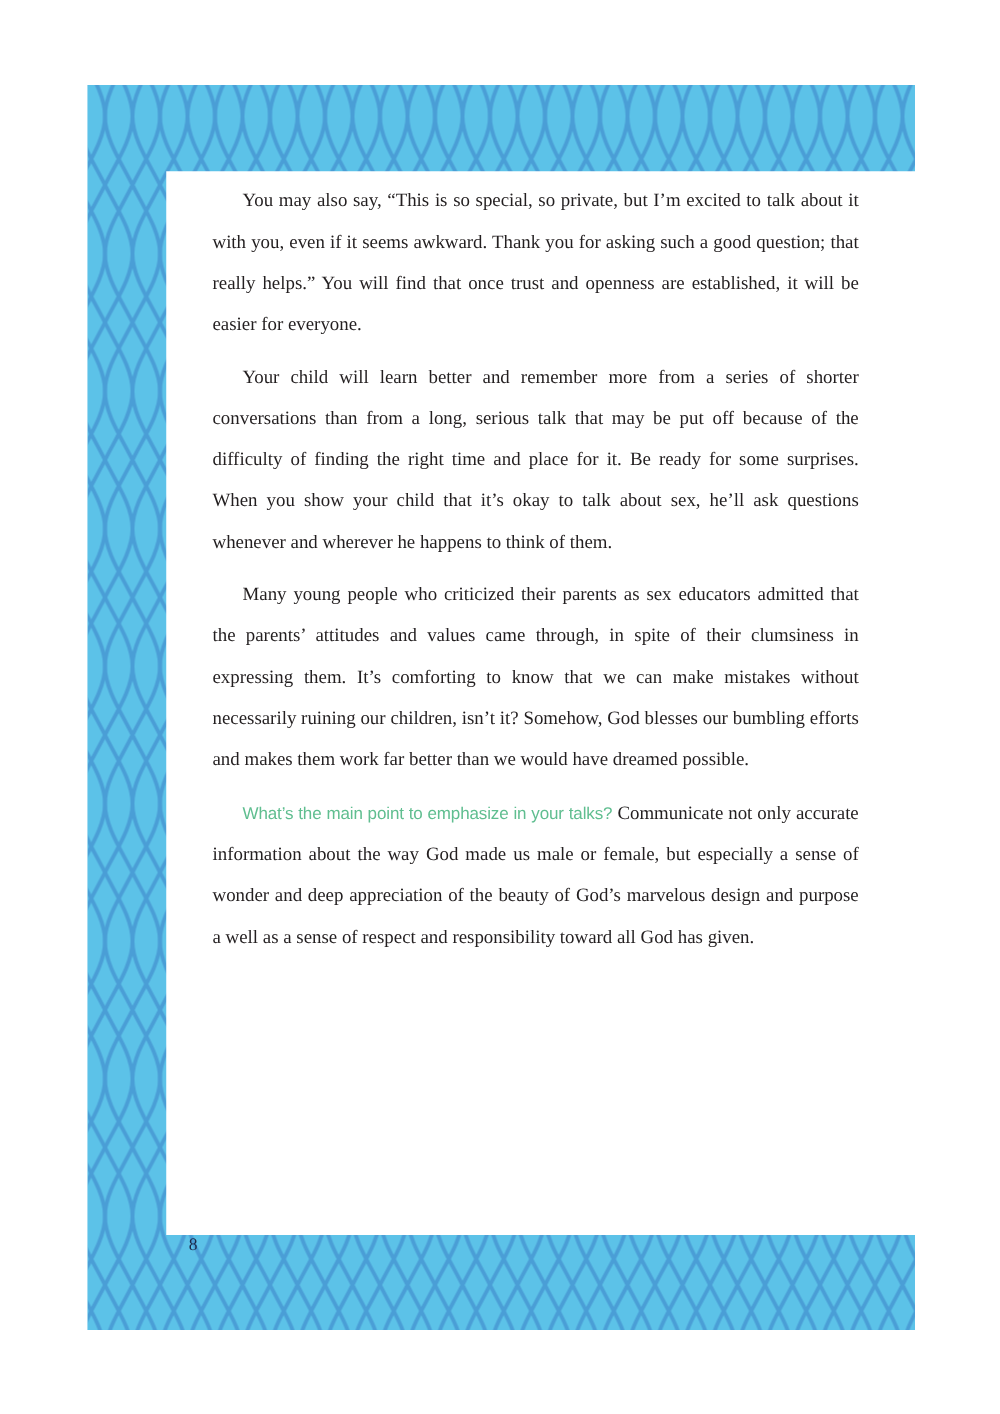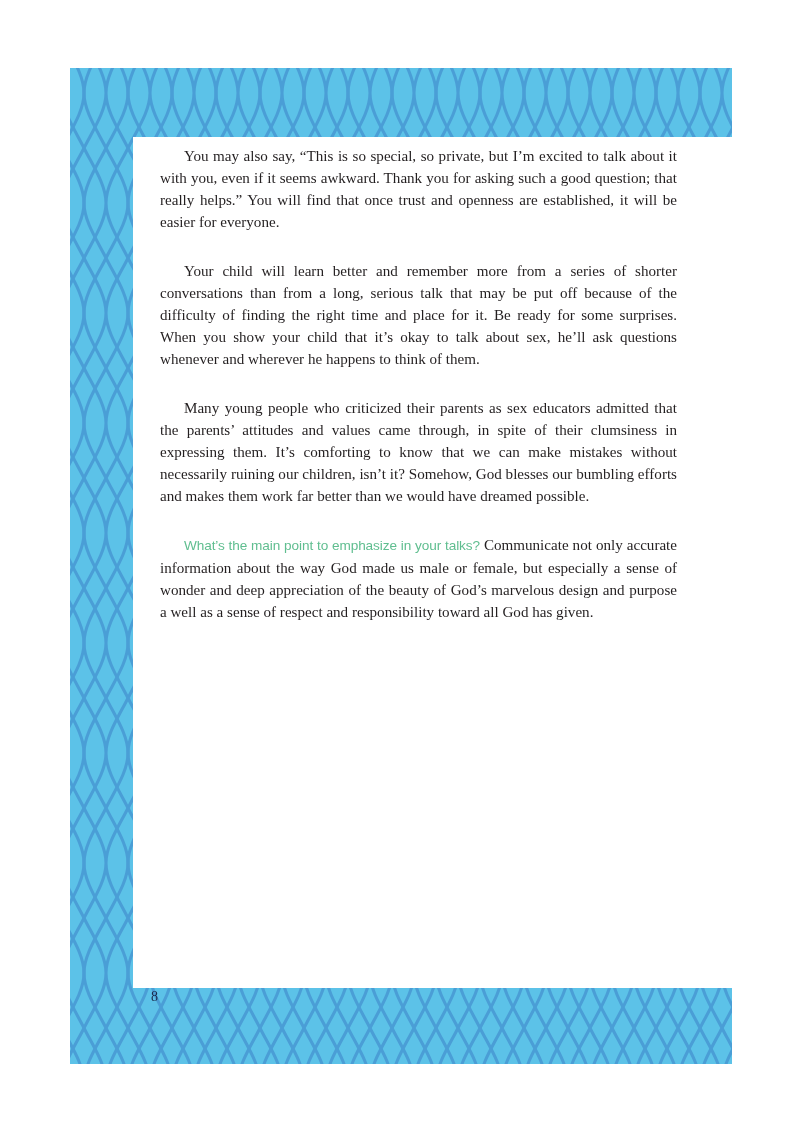--- a/index.html
+++ b/index.html
@@ -50,39 +50,39 @@
     left: 133px;
     top: 137px;
     width: 599px;
     height: 851px;
     background: #ffffff;
   }
 
   
   #article-body {
     position: absolute;
-    left: 27px;
+    left: 37px;
     top: 8px;
     width: 517px;
     color: #231f20;
     font-size: 15.1px;
-    line-height: 22px;
+    line-height: 33px;
     text-align: justify;
     -webkit-hyphens: none;
     hyphens: none;
   }
   #article-body p {
     margin: 0;
     text-indent: 24px;
   }
   #article-body p.first-para {
     margin-top: 0;
   }
   #article-body p + p {
-    margin-top: 27px;
+    margin-top: 9px;
   }
   .run-in-heading {
     color: #60be90;
     font-family: "Liberation Sans", sans-serif;
     font-weight: normal;
     font-size: 13.6px;
     letter-spacing: -0.1px;
   }
 
   

